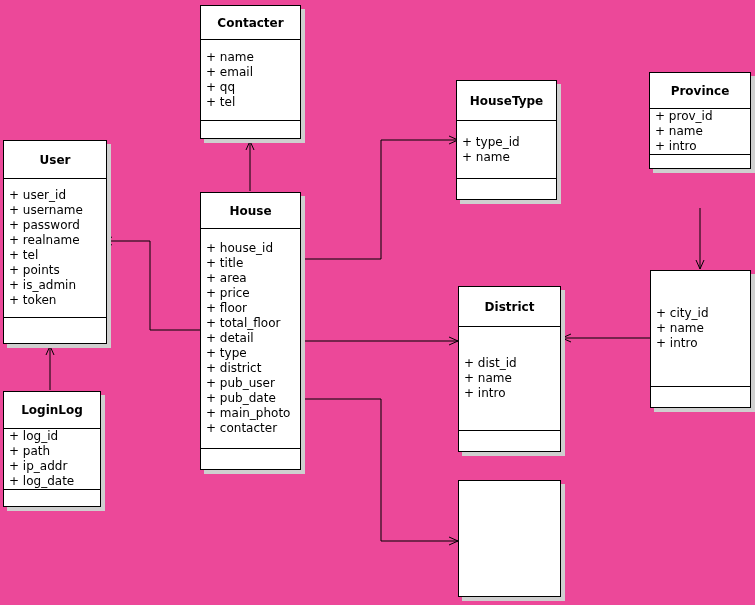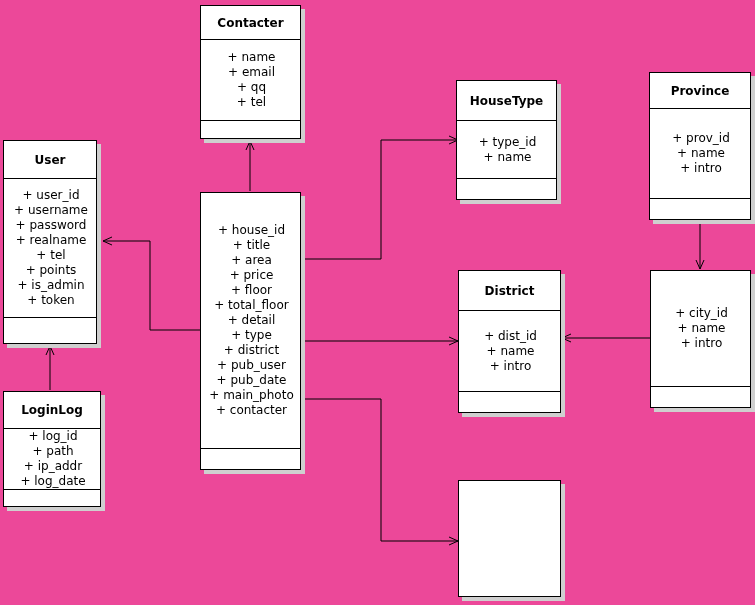--- a/index.html
+++ b/index.html
@@ -40,21 +40,21 @@
     flex: 1;
     box-sizing: border-box;
     border-bottom: 1px solid #000000;
     display: flex;
     flex-direction: column;
     justify-content: center;
     padding: 0 3px 0 5px;
     font-size: 12px;
     color: #000000;
   }
-  .attr { line-height: 15px; white-space: nowrap; text-align: center; }
+  .attr { line-height: 15px; white-space: nowrap; }
   .compartment-empty { flex: none; }
 </style>
 </head>
 <body>
 
 <div id="canvas">
 
   <svg id="connections" width="755" height="605" viewBox="0 0 755 605" xmlns="http://www.w3.org/2000/svg">
     <defs>
       <marker id="arrowhead" markerUnits="userSpaceOnUse" markerWidth="14" markerHeight="12" refX="11" refY="5" orient="auto">
@@ -75,36 +75,37 @@
     <div class="compartment-title" style="height:34px">Contacter</div>
     <div class="compartment-attrs">
       <div class="attr">+ name</div>
       <div class="attr">+ email</div>
       <div class="attr">+ qq</div>
       <div class="attr">+ tel</div>
     </div>
     <div class="compartment-empty" style="height:17px"></div>
   </div>
 
-  <div class="entity" style="left:3px;top:140px;width:94px;height:204px">
+  <div class="entity" style="left:3px;top:140px;width:104px;height:204px">
     <div class="compartment-title" style="height:38px">User</div>
     <div class="compartment-attrs">
       <div class="attr">+ user_id</div>
       <div class="attr">+ username</div>
       <div class="attr">+ password</div>
       <div class="attr">+ realname</div>
       <div class="attr">+ tel</div>
       <div class="attr">+ points</div>
       <div class="attr">+ is_admin</div>
       <div class="attr">+ token</div>
     </div>
     <div class="compartment-empty" style="height:25px"></div>
   </div>
 
   <div class="entity" style="left:200px;top:192px;width:101px;height:278px">
+    <div class="compartment-title" style="height:36px">House</div>
     <div class="compartment-attrs">
       <div class="attr">+ house_id</div>
       <div class="attr">+ title</div>
       <div class="attr">+ area</div>
       <div class="attr">+ price</div>
       <div class="attr">+ floor</div>
       <div class="attr">+ total_floor</div>
       <div class="attr">+ detail</div>
       <div class="attr">+ type</div>
       <div class="attr">+ district</div>
@@ -118,31 +119,31 @@
 
   <div class="entity" style="left:456px;top:80px;width:101px;height:120px">
     <div class="compartment-title" style="height:40px">HouseType</div>
     <div class="compartment-attrs">
       <div class="attr">+ type_id</div>
       <div class="attr">+ name</div>
     </div>
     <div class="compartment-empty" style="height:20px"></div>
   </div>
 
-  <div class="entity" style="left:649px;top:72px;width:102px;height:148px">
+  <div class="entity" style="left:649px;top:72px;width:102px;height:97px">
     <div class="compartment-title" style="height:36px">Province</div>
     <div class="compartment-attrs">
       <div class="attr">+ prov_id</div>
       <div class="attr">+ name</div>
       <div class="attr">+ intro</div>
     </div>
     <div class="compartment-empty" style="height:20px"></div>
   </div>
 
-  <div class="entity" style="left:458px;top:270px;width:103px;height:143px">
+  <div class="entity" style="left:458px;top:286px;width:103px;height:166px">
     <div class="compartment-title" style="height:40px">District</div>
     <div class="compartment-attrs">
       <div class="attr">+ dist_id</div>
       <div class="attr">+ name</div>
       <div class="attr">+ intro</div>
     </div>
     <div class="compartment-empty" style="height:20px"></div>
   </div>
 
   <div class="entity" style="left:650px;top:270px;width:101px;height:138px">

